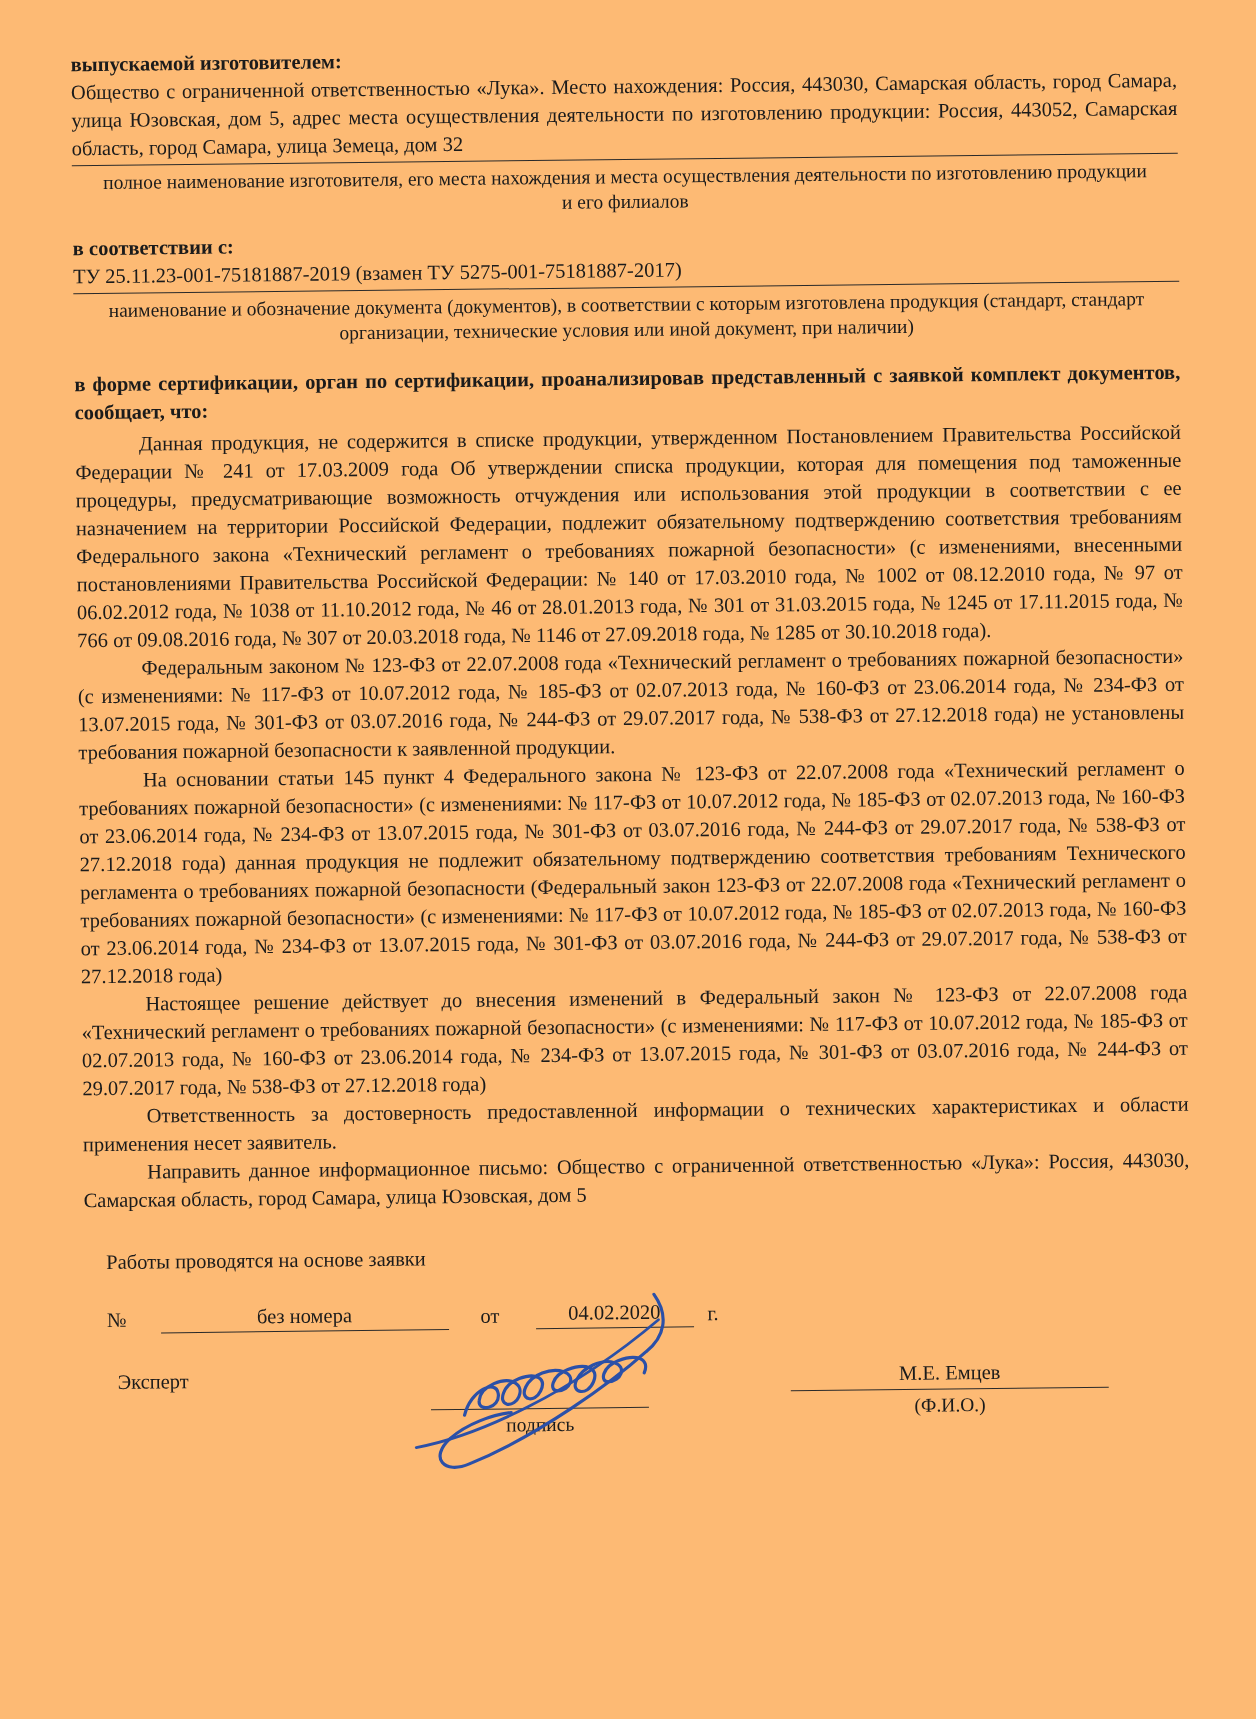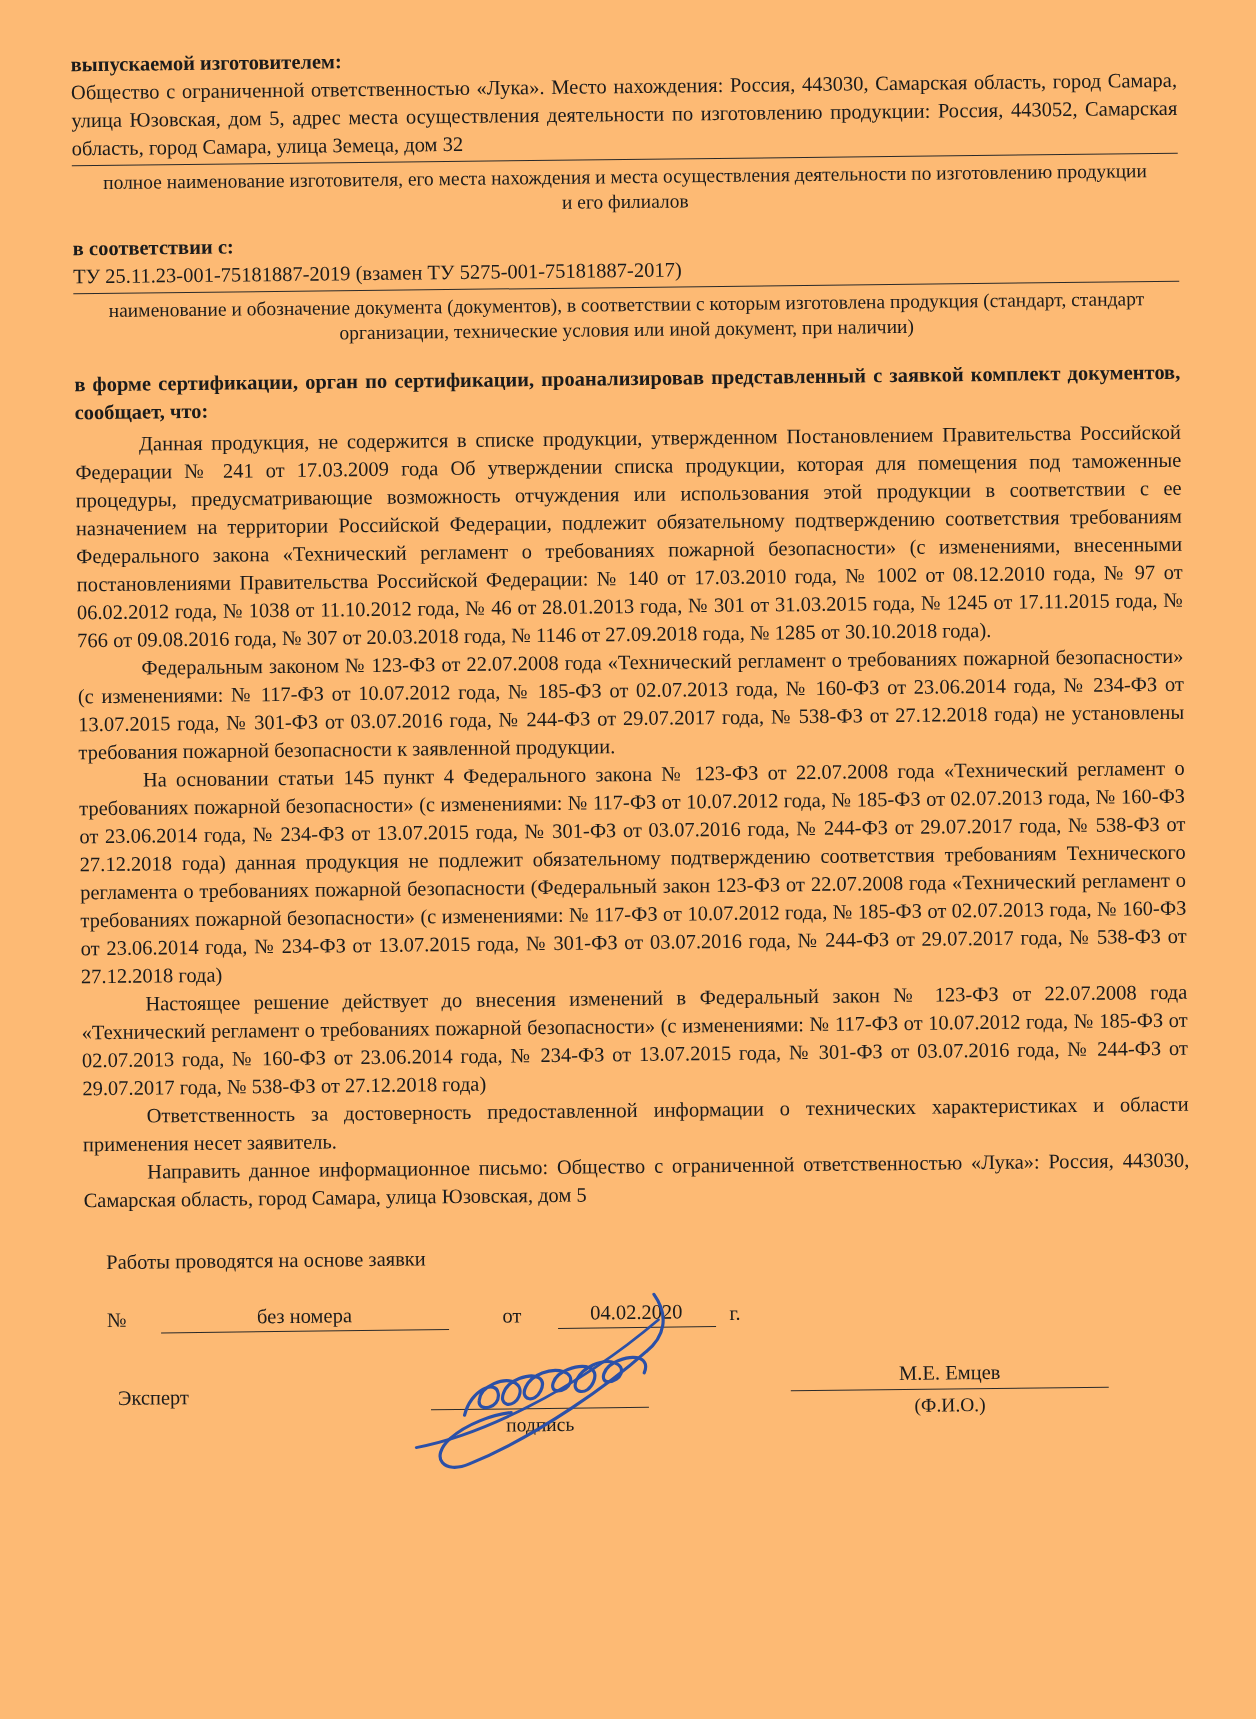--- a/index.html
+++ b/index.html
@@ -63,31 +63,31 @@
     padding-left: 22px;
     display: flex;
     align-items: flex-end;
   }
   .blank {
     border-bottom: 1.7px solid #2a2a2a;
     text-align: center;
     padding-bottom: 1px;
   }
   .blank-number { width: 288px; margin-left: 34px; }
-  .from-label { margin-left: 54px; }
+  .from-label { margin-left: 32px; }
   .blank-date { width: 158px; margin-left: 36px; }
   .year-label { margin-left: 14px; }
 
   .sign-row {
     margin-top: 34px;
     padding-left: 22px;
     display: flex;
     align-items: flex-start;
   }
-  .expert-label { margin-left: 10px; margin-top: 16px; }
+  .expert-label { margin-left: 10px; }
 
   .sig-block {
     position: relative;
     width: 218px;
     margin-left: 242px;
   }
   .sig-line {
     height: 46px;
     border-bottom: 1.7px solid #2a2a2a;
   }

